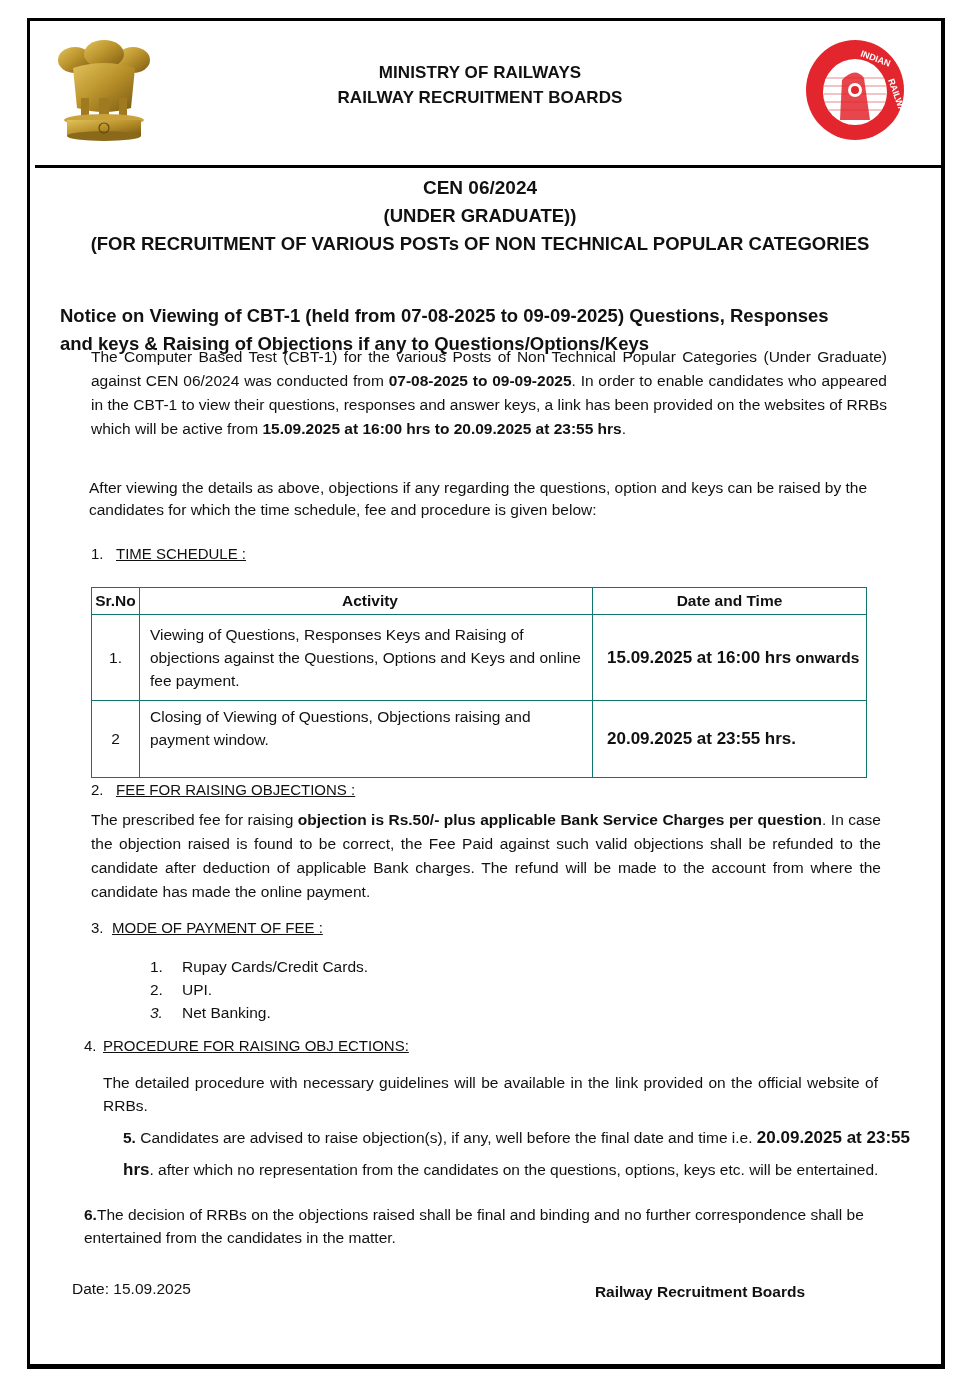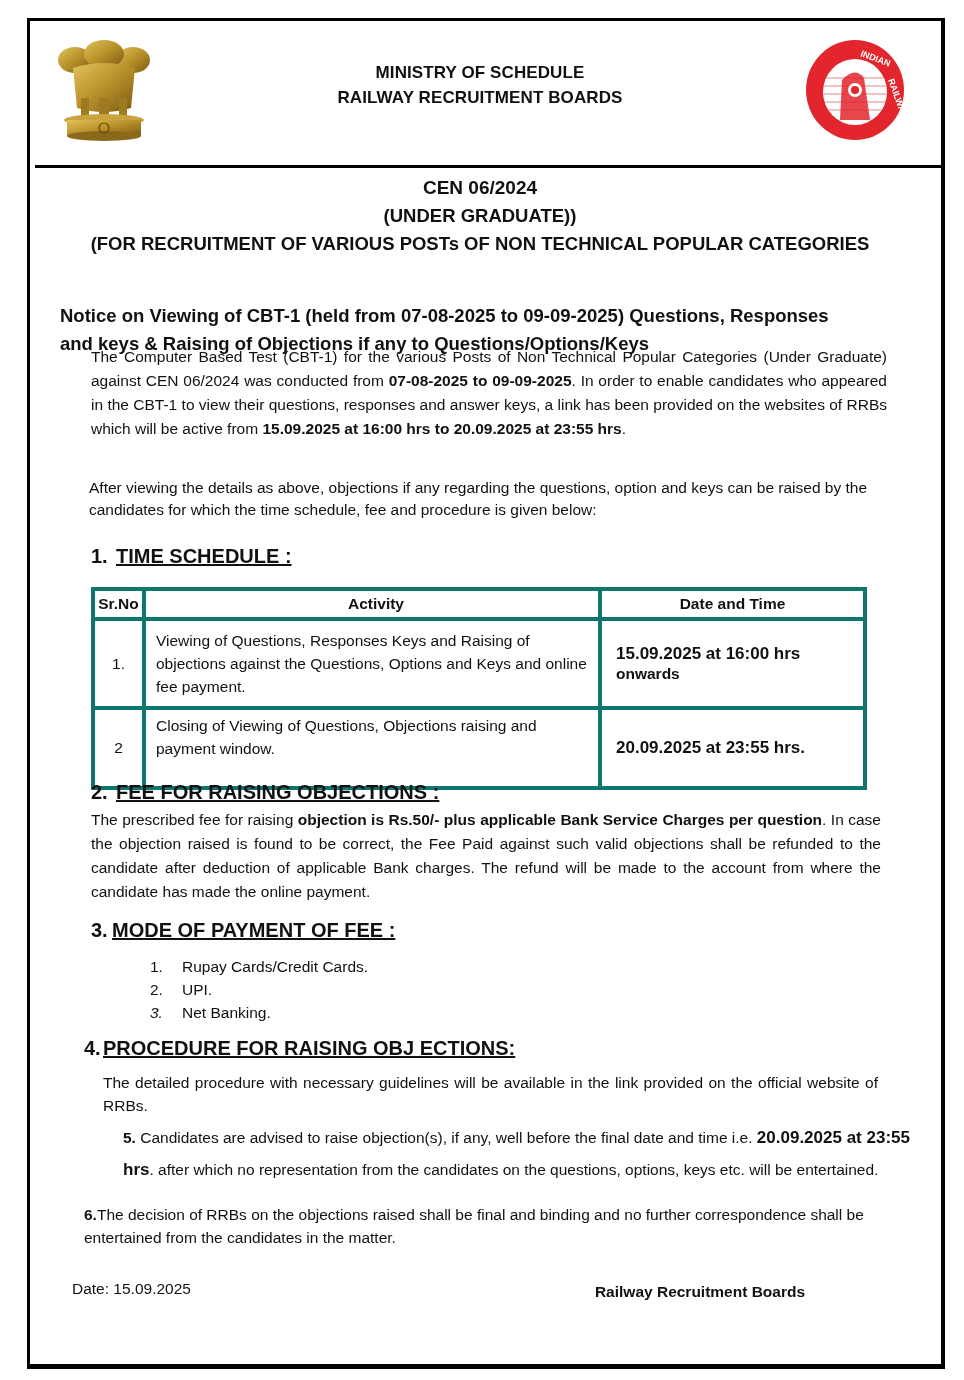--- a/index.html
+++ b/index.html
@@ -14,26 +14,26 @@
   .hdr-text { position:absolute; left:280px; top:60px; width:400px; text-align:center;
               font-weight:bold; font-size:17px; line-height:25px; letter-spacing:0.1px; }
   .cen { position:absolute; left:40px; width:880px; top:174px; text-align:center;
          font-weight:bold; font-size:19px; line-height:28px; }
   .cen .l2 { font-size:18.5px; }
   .notice { position:absolute; left:60px; width:880px; top:274px; text-align:left;
             font-weight:bold; font-size:18.5px; line-height:28px;margin-top:28px; }
   .para { position:absolute; font-size:15.5px; line-height:24px; text-align:justify; }
   .p1 { left:91px; width:796px; top:345px; }
   .p2 { left:89px; width:798px; top:477px; text-align:left; line-height:22px; }
-  .sec-h { position:absolute; font-weight:bold; font-size:20px; }
+  .sec-h { position:absolute; font-weight:normal; font-size:15px; }
   .sec-h .num { display:inline-block; }
   .sec-h .t { text-decoration:underline; }
   table.sched { position:absolute; left:91px; top:587px; width:776px; border-collapse:collapse;
                 font-size:15.5px; }
-  table.sched td, table.sched th { border:4px solid #0f766e; padding:0; vertical-align:middle; }
+  table.sched td, table.sched th { border:1px solid #0f766e; padding:0; vertical-align:middle; }
   table.sched th { font-weight:bold; height:26px; }
   .c1 { width:47px; text-align:center; }
   .c2 { width:436px; padding-left:8px !important; }
   .c3 { text-align:left; }
   .r1 td { height:81px; }
   .r2 td { height:70px; }
   .act { line-height:23px; padding:2px 6px 2px 10px !important; }
   .dt { font-weight:bold; font-size:17px; padding-left:14px !important; }
   .dt small { font-size:15.5px; }
   .p3 { left:91px; width:790px; top:808px; }
@@ -86,21 +86,21 @@
     <line x1="28" y1="72" x2="82" y2="72"></line>
   </g>
   <path d="M40 82 L42 42 Q55 28 64 40 L70 82 Z" fill="#e3262d" opacity="0.85"></path>
   <circle cx="55" cy="52" r="7" fill="#ffffff"></circle>
   <circle cx="55" cy="52" r="4" fill="#e3262d"></circle>
   <text x="60" y="18" font-size="9" font-weight="bold" fill="#fff" font-family="Liberation Sans, sans-serif" transform="rotate(20 60 18)">INDIAN</text>
   <text x="88" y="42" font-size="9" font-weight="bold" fill="#fff" font-family="Liberation Sans, sans-serif" transform="rotate(70 88 42)">RAILWAYS</text>
 </svg>
 
 <div class="hdr-text">
-  <div>MINISTRY OF SCHEDULE</div>
+  <div>MINISTRY OF RAILWAYS</div>
   <div>RAILWAY RECRUITMENT BOARDS</div>
 </div>
 
 <div class="cen">
   <div>CEN 06/2024</div>
   <div class="l2">(UNDER GRADUATE))</div>
   <div class="l2">(FOR RECRUITMENT OF VARIOUS POSTs OF NON TECHNICAL POPULAR CATEGORIES</div>
 </div>
 
 <div class="notice">

